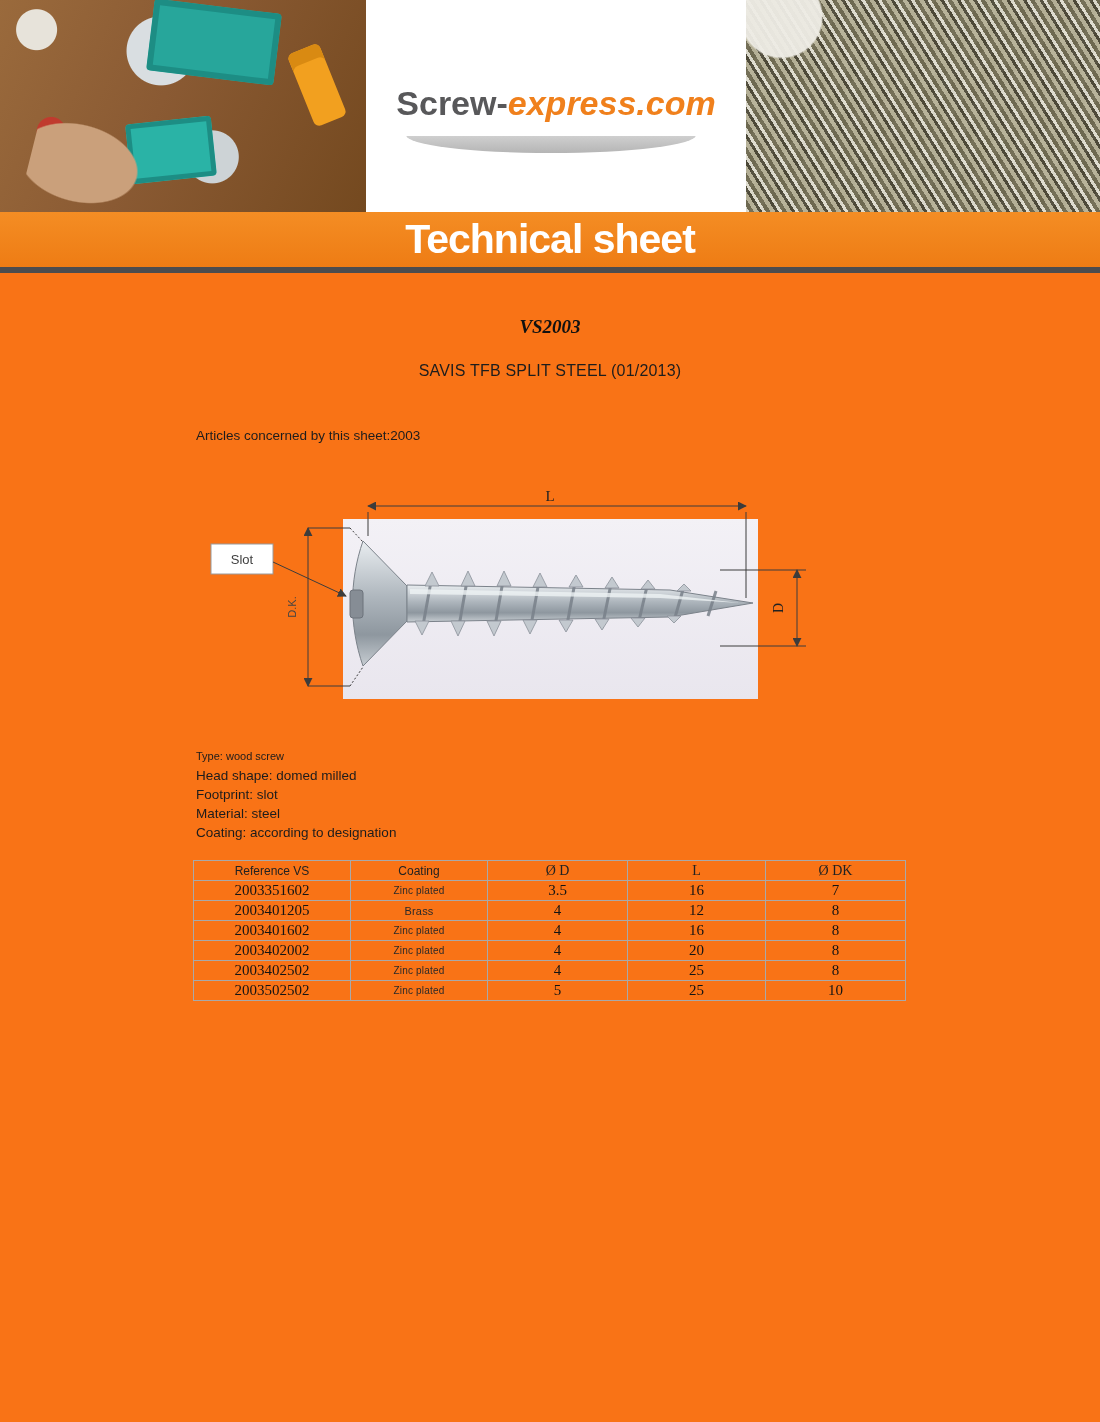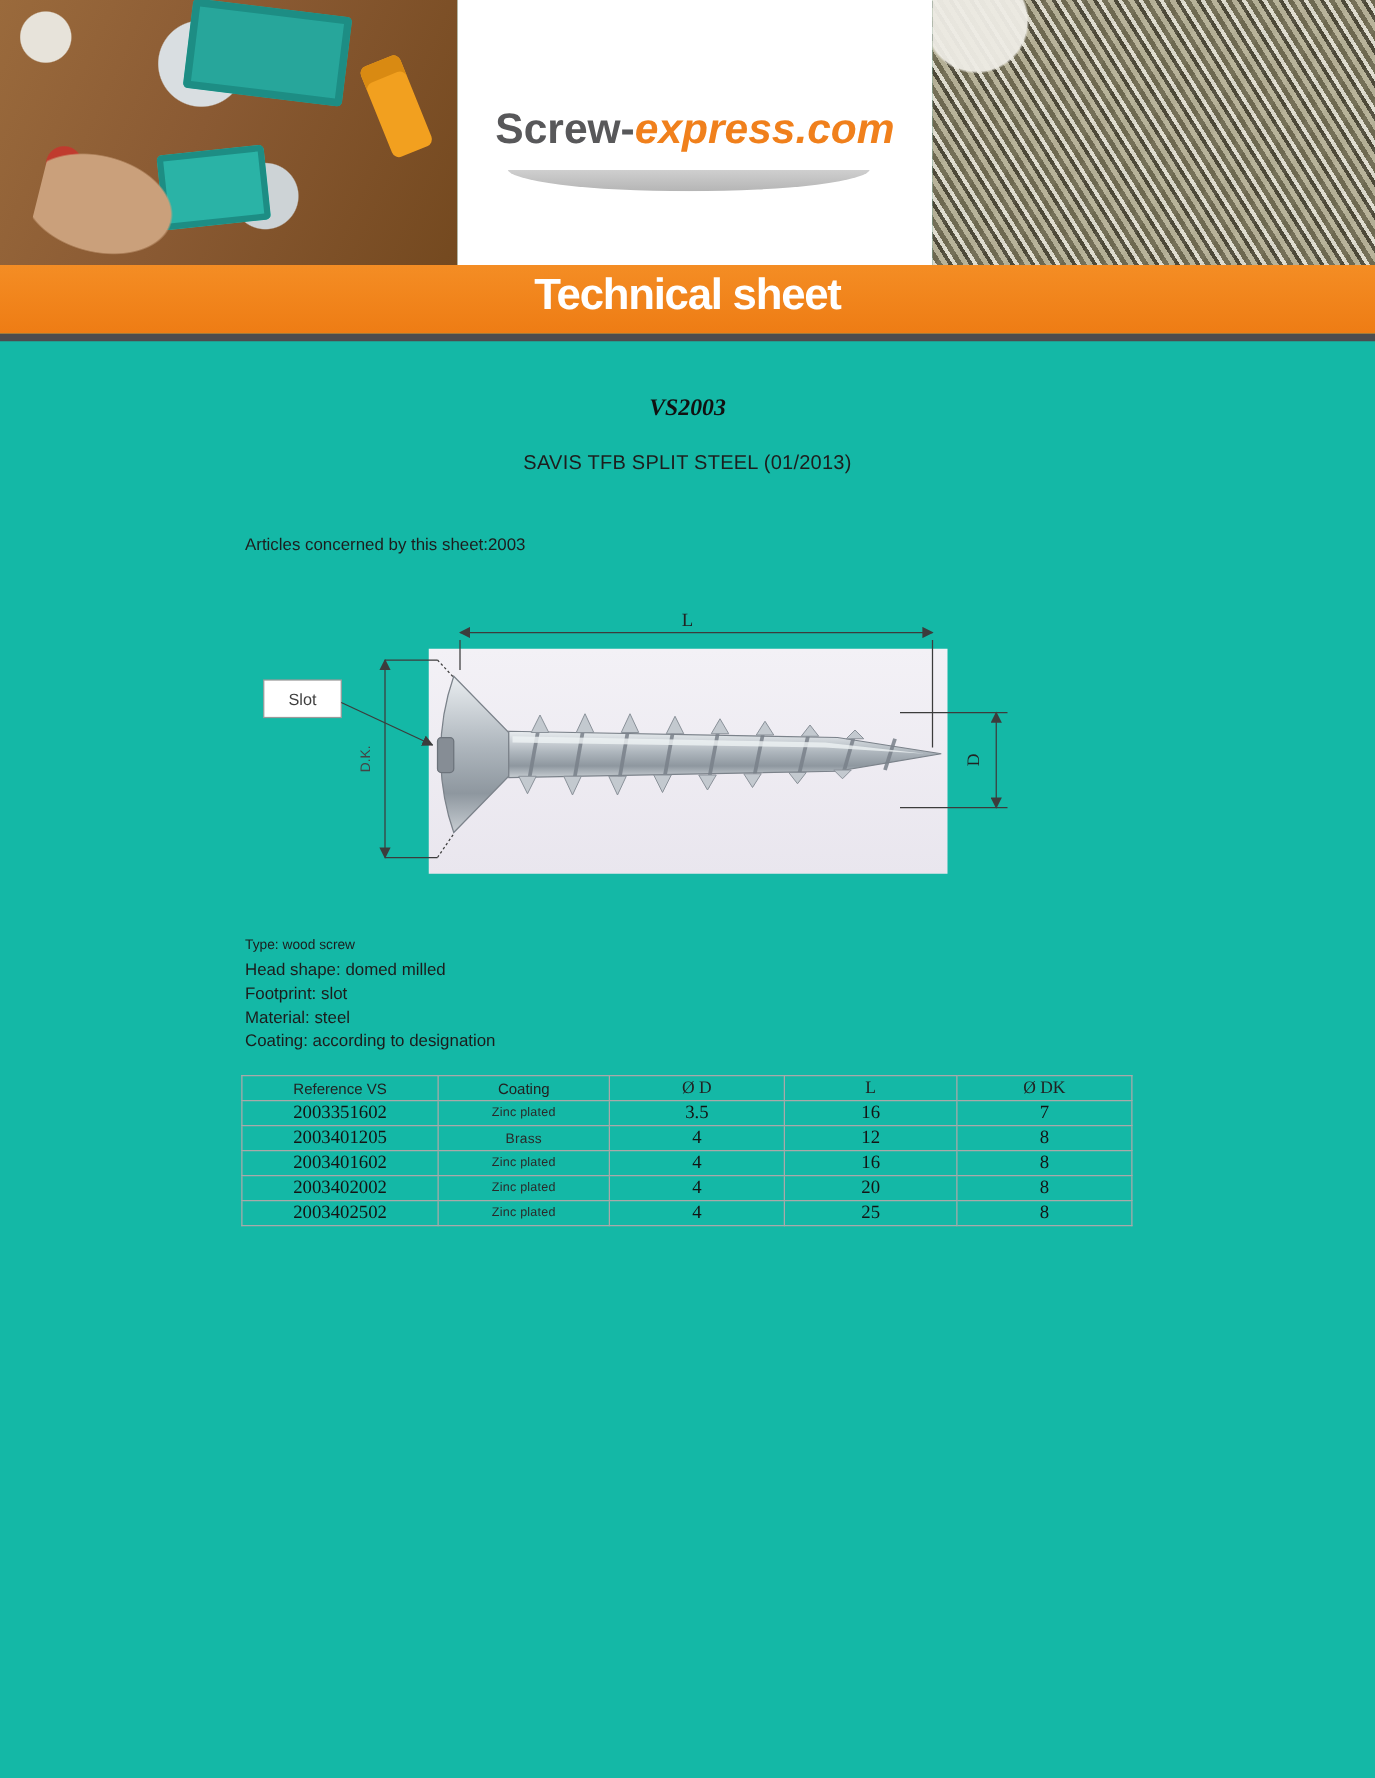--- a/index.html
+++ b/index.html
@@ -1,20 +1,20 @@
 <!DOCTYPE html>
 <html><head>
 <meta charset="utf-8">
 <style>
   * { margin:0; padding:0; box-sizing:border-box; }
   html,body { background:#ffffff; }
   body { font-family:"Liberation Sans", sans-serif; color:#1f1f1f; }
   #page {
     position:relative; width:1100px; height:1422px; margin:0 auto;
-    background:#14b8a6; overflow:hidden;
+    background:#f97316; overflow:hidden;
   }
 
   
   .photo { position:absolute; top:0; height:212px; overflow:hidden; }
   .photo-left {
     left:0; width:366px;
     background-color:#8a5a33;
     background-image:
       radial-gradient(circle at 44% 24%, #d9dee1 0 34px, rgba(217,222,225,0) 35px),
       radial-gradient(circle at 58% 74%, #cdd3d6 0 26px, rgba(205,211,214,0) 27px),
@@ -42,21 +42,21 @@
   .swoosh-clip { position:absolute; left:40px; top:136px; width:290px; height:17px; overflow:hidden; }
   .swoosh { width:290px; height:36px; border-radius:50%; background:linear-gradient(180deg,#ececec,#b5b5b5); transform:translateY(-19px); }
 
   .banner {
     position:absolute; left:0; top:212px; width:1100px; height:55px;
     background:linear-gradient(180deg,#f48d24,#ee7c14);
     text-align:center;
   }
   .banner-title {
     display:inline-block; margin-top:4px; color:#ffffff; font-weight:bold;
-    font-size:35px; letter-spacing:-1px; font-family:"Liberation Sans", sans-serif;
+    font-size:41px; letter-spacing:-1px; font-family:"Liberation Sans", sans-serif;
   }
   .dark-strip { position:absolute; left:0; top:267px; width:1100px; height:6px; background:#4c4c4e; }
 
   
   .doc-title { position:absolute; left:0; top:316px; width:1100px; text-align:center;
     font-family:"Liberation Serif", serif; font-weight:bold; font-size:19px; color:#111;font-style:italic; }
   .doc-subtitle { position:absolute; left:0; top:362px; width:1100px; text-align:center;
     font-size:16px; color:#1d1d1d; letter-spacing:.2px; }
   .articles-line { position:absolute; left:196px; top:428px; font-size:13.5px; color:#1d1d1d; }
 
@@ -266,18 +266,25 @@
         <td class="num">20</td>
         <td class="num">8</td>
       </tr>
       <tr>
         <td class="ref">2003402502</td>
         <td class="coat">Zinc plated</td>
         <td class="num">4</td>
         <td class="num">25</td>
         <td class="num">8</td>
       </tr>
+      <tr>
+        <td class="ref">2003502502</td>
+        <td class="coat">Zinc plated</td>
+        <td class="num">5</td>
+        <td class="num">25</td>
+        <td class="num">10</td>
+      </tr>
     </tbody>
   </table>
 
 
 
 </div>
 
 </body></html>

